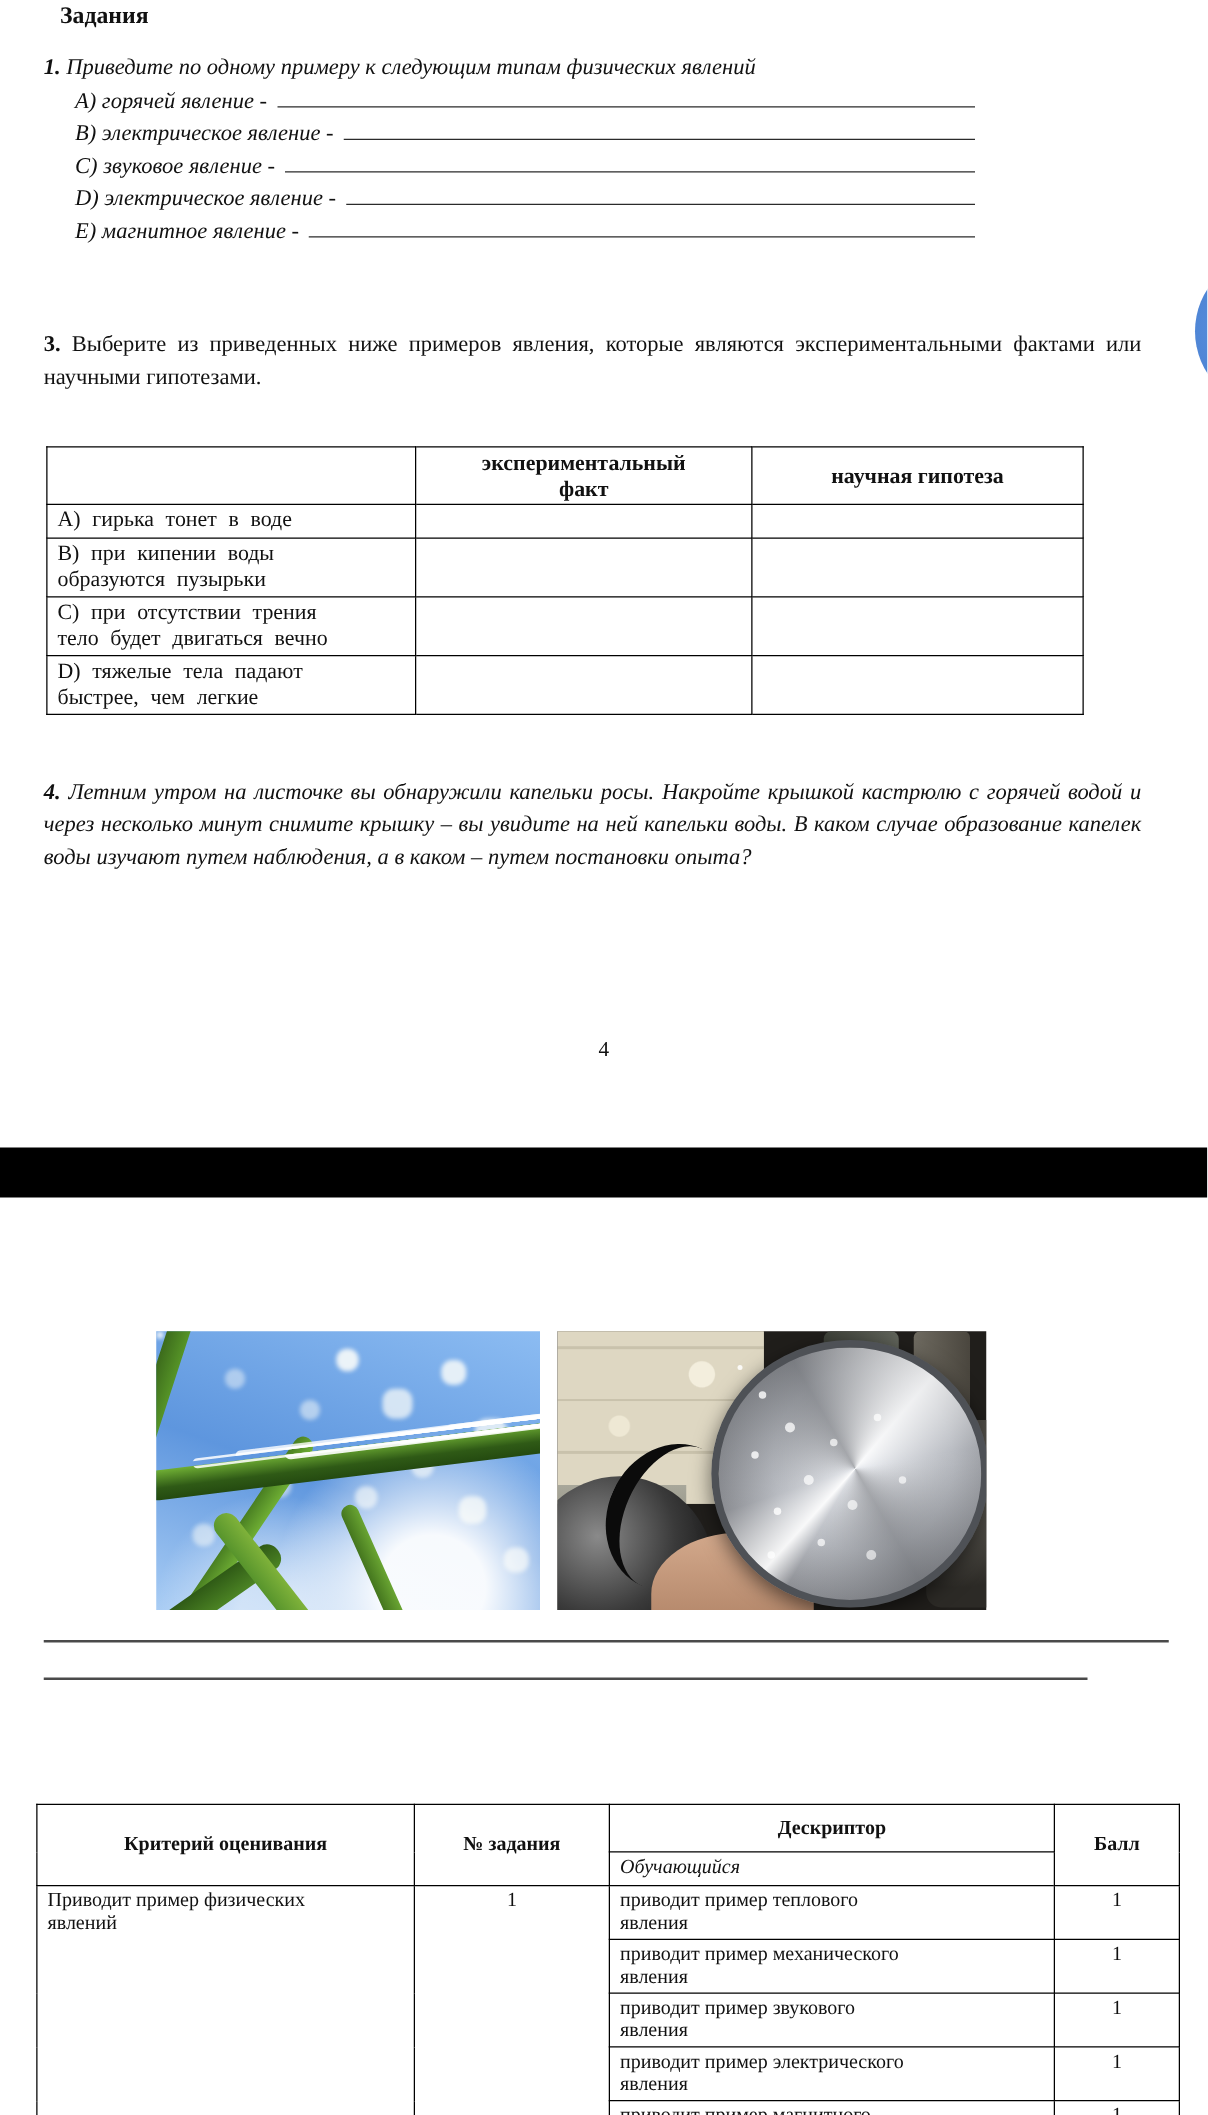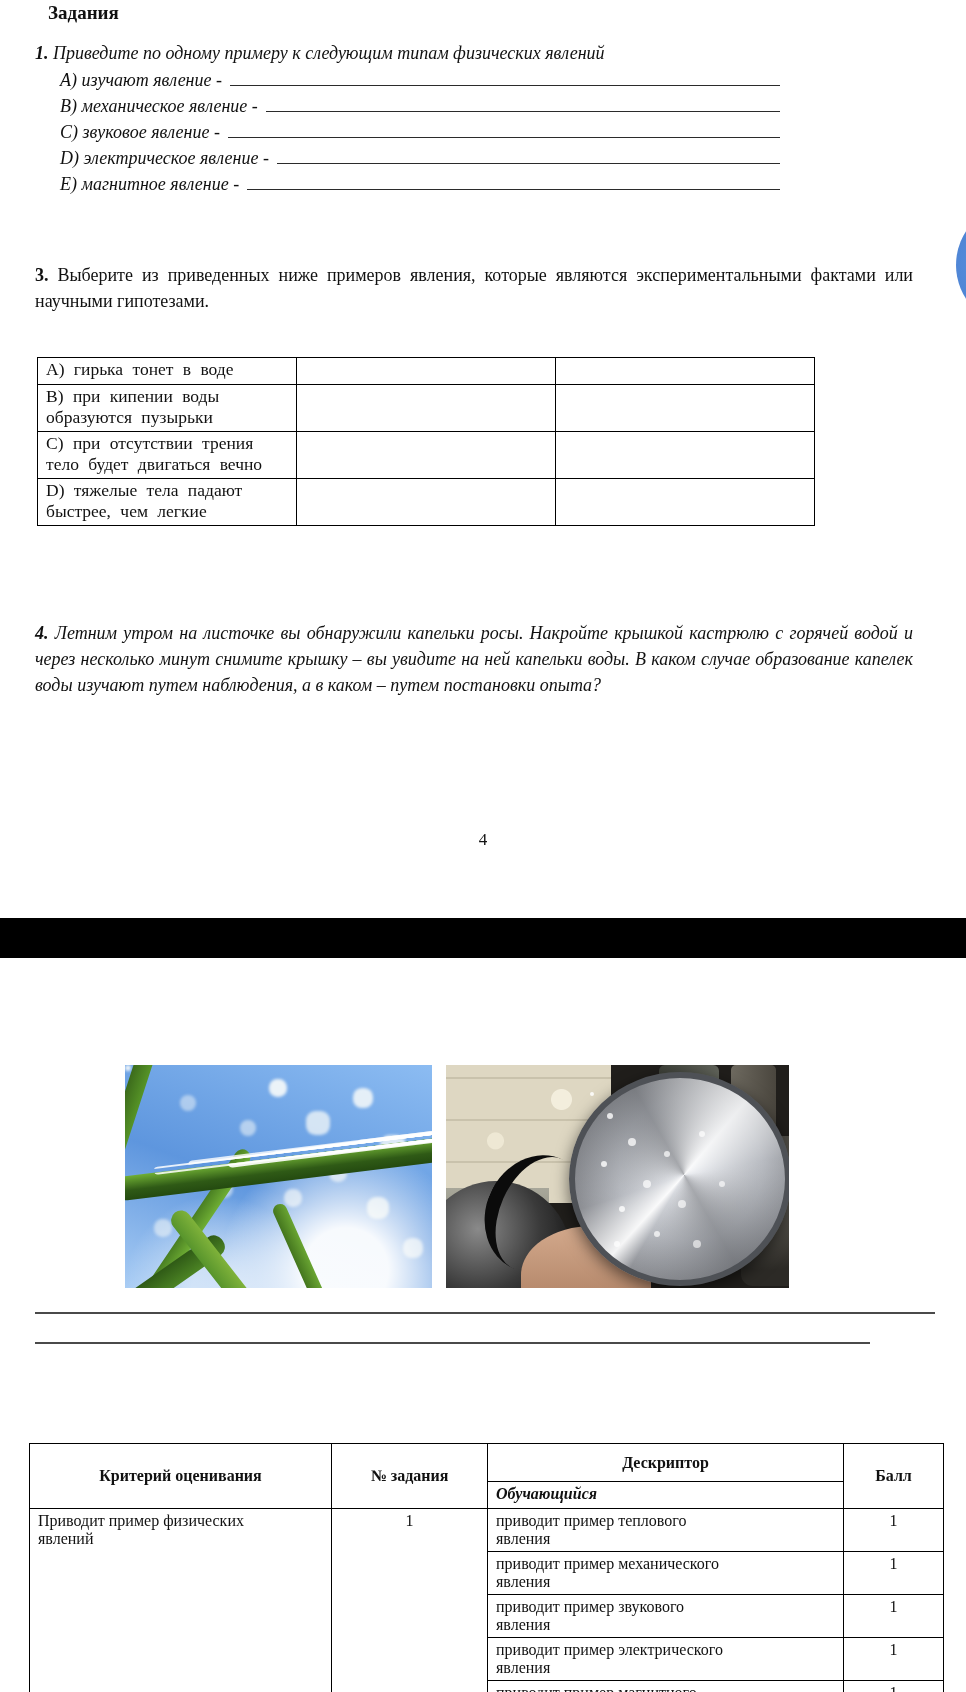--- a/index.html
+++ b/index.html
@@ -35,21 +35,21 @@
   td{border:1.6px solid #000;overflow:hidden;vertical-align:top;}
   .t1{left:37px;top:357px;width:778px;font-size:17.5px;}
   .t1 td{line-height:21px;padding:1px 8px;}
   .t1 .hdr{font-weight:bold;text-align:center;vertical-align:middle;white-space:pre-line;}
   .t1 .rowlbl{white-space:pre-line;word-spacing:5px;}
   .t1 tr.hrow{height:46px;} .t1 tr.rA{height:27px;}
   .t1 tr.r2{height:47px;}
   .t2{left:29px;top:1443px;width:846px;font-size:16px;}
   .t2 td{line-height:18px;padding:3px 8px;}
   .t2 .hd{font-weight:bold;text-align:center;vertical-align:middle;}
-  .t2 .sub{font-weight:bold;font-style:italic;margin-top:18px;}
+  .t2 .sub{font-weight:normal;font-style:italic;margin-top:18px;}
   .t2 tr.h1{height:38px;} .t2 tr.h2{height:27px;} .t2 tr.d{height:42px;}
   .t2 .desc,.t2 .crit{white-space:pre-line;}
   .t2 .tno,.t2 .score{text-align:center;}
 
   
   .band{left:0;top:918px;width:966px;height:40px;background:#000;}
 
   
   .ansline1{left:35px;top:1296px;width:900px;height:16px;border-bottom:2px solid #4a4a4a;}
   .ansline2{left:35px;top:1326px;width:835px;height:16px;border-bottom:2px solid #4a4a4a;}
@@ -129,25 +129,25 @@
 <div class="page">
 
   <div class="abs title">Задания</div>
 
 
   <div class="abs bluecirc"></div>
 
   <div class="abs task1">
     <div class="para"><span class="num">1.</span> <span>Приведите по одному примеру к следующим типам физических явлений</span></div>
     <div class="t1-item">
-      <span class="lbl">А) изучают явление -</span>
-      <span class="blank"></span>
-    </div>
-    <div class="t1-item">
-      <span class="lbl">В) механическое явление -</span>
+      <span class="lbl">А) горячей явление -</span>
+      <span class="blank"></span>
+    </div>
+    <div class="t1-item">
+      <span class="lbl">В) электрическое явление -</span>
       <span class="blank"></span>
     </div>
     <div class="t1-item">
       <span class="lbl">С) звуковое явление -</span>
       <span class="blank"></span>
     </div>
     <div class="t1-item">
       <span class="lbl">D) электрическое явление -</span>
       <span class="blank"></span>
     </div>
@@ -155,20 +155,26 @@
       <span class="lbl">Е) магнитное явление -</span>
       <span class="blank"></span>
     </div>
   </div>
 
 
   <div class="abs para task3"><span class="num">3.</span> <span>Выберите из приведенных ниже примеров явления, которые являются экспериментальными фактами или научными гипотезами.</span></div>
 
   <table class="abs t1">
     <tbody>
+        <tr class="hrow">
+      <td style="width:278px"></td>
+      <td style="width:252px" class="hdr">экспериментальный
+факт</td>
+      <td style="width:248px" class="hdr">научная гипотеза</td>
+    </tr>
     <tr class="rA">
       <td class="rowlbl">А) гирька тонет в воде</td>
       <td></td>
       <td></td>
     </tr>
     <tr class="r2">
       <td class="rowlbl">В) при кипении воды
 образуются пузырьки</td>
       <td></td>
       <td></td>

